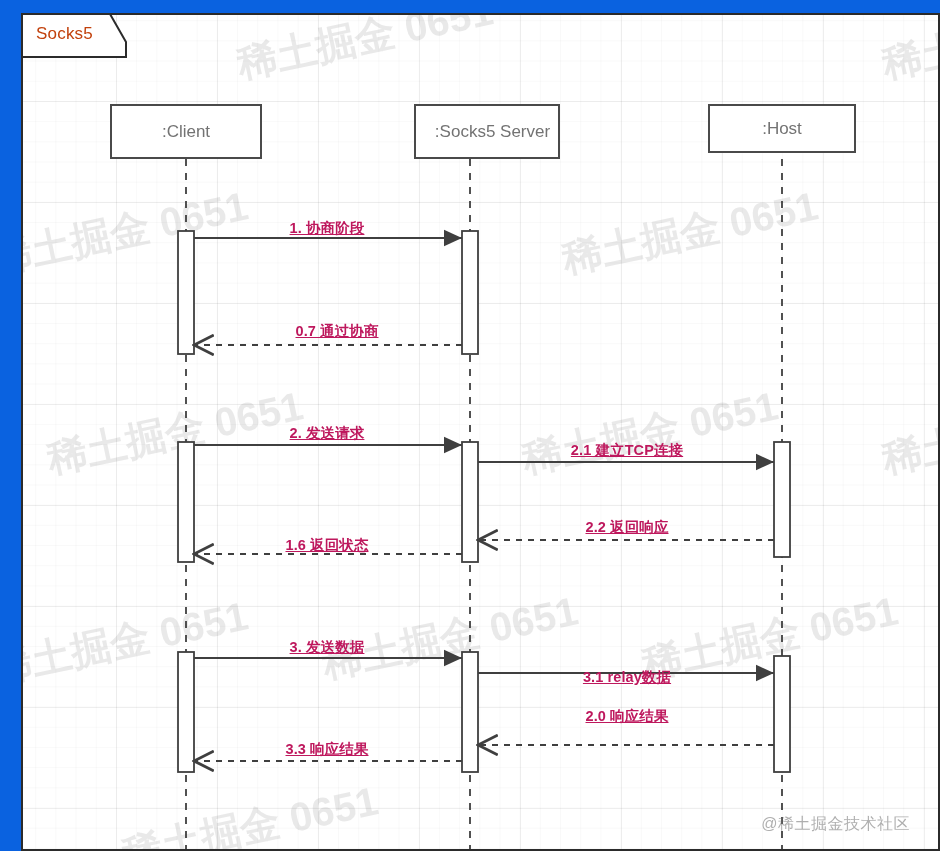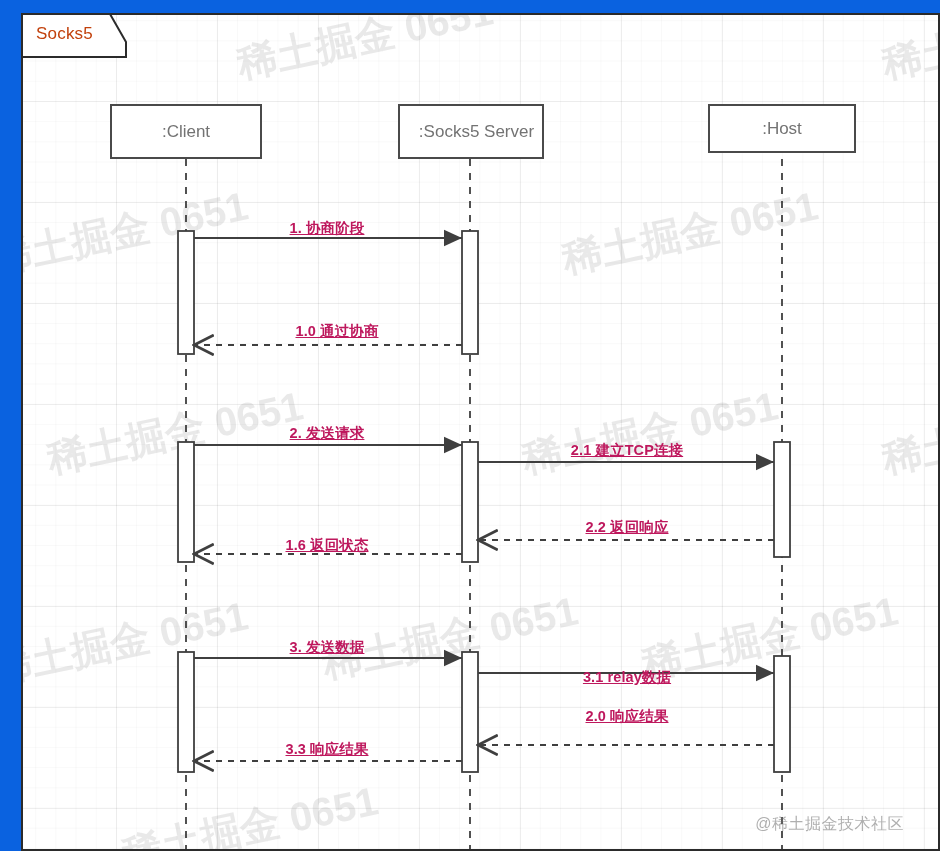--- a/index.html
+++ b/index.html
@@ -95,21 +95,21 @@
     position: absolute;
     color: rgba(120,120,120,0.16);
     font-size: 40px;
     font-weight: 700;
     white-space: nowrap;
     transform: rotate(-12deg);
     user-select: none;
   }
   .wm-credit {
     position: absolute;
-    right: 36px; bottom: 16px;
+    right: 30px; bottom: 16px;
     font-size: 16px;
     color: rgba(110,110,110,0.55);
     white-space: nowrap;
     letter-spacing: .5px;
   }
 </style>
 </head>
 <body>
 
 <div id="canvas">
@@ -175,31 +175,31 @@
         <line x1="462" x2="194" y1="761" y2="761" stroke="#3f3f3f" stroke-width="1.8" stroke-dasharray="6 6" marker-end="url(#arrow-open)"></line>
       </g>
   </svg>
 
   <div class="frame-label-text">Socks5</div>
 
   <div id="heads-layer">
       <div class="head" style="left: 110px; top: 104px; width: 152px; height: 55px;">
         <span>:Client</span>
       </div>
-      <div class="head" style="left: 398px; top: 104px; width: 146px; height: 55px; padding-left: 11px;">
+      <div class="head" style="left: 414px; top: 104px; width: 146px; height: 55px; padding-left: 11px;">
         <span>:Socks5 Server</span>
       </div>
       <div class="head" style="left: 708px; top: 104px; width: 148px; height: 49px;">
         <span>:Host</span>
       </div>
     </div>
 
   <div id="msglabels-layer">
       <div class="msg-lbl" style="left: 327px; top: 219px;">1. 协商阶段</div>
-      <div class="msg-lbl" style="left: 337px; top: 322px;">1.0 通过协商</div>
+      <div class="msg-lbl" style="left: 337px; top: 322px;">0.7 通过协商</div>
       <div class="msg-lbl" style="left: 327px; top: 424px;">2. 发送请求</div>
       <div class="msg-lbl" style="left: 627px; top: 441px; text-align: right;">2.1 建立TCP连接</div>
       <div class="msg-lbl" style="left: 627px; top: 518px;">2.2 返回响应</div>
       <div class="msg-lbl" style="left: 327px; top: 536px;">1.6 返回状态</div>
       <div class="msg-lbl" style="left: 327px; top: 638px;">3. 发送数据</div>
       <div class="msg-lbl" style="left: 627px; top: 668px;">3.1 relay数据</div>
       <div class="msg-lbl" style="left: 627px; top: 707px;">2.0 响应结果</div>
       <div class="msg-lbl" style="left: 327px; top: 740px;">3.3 响应结果</div>
     </div>
 

